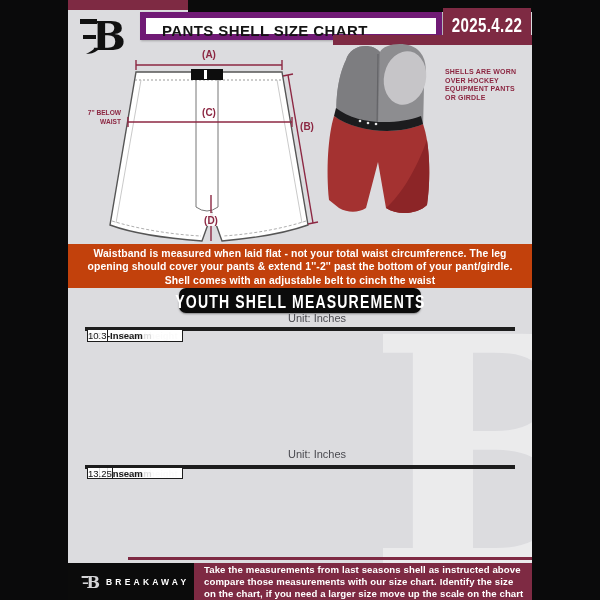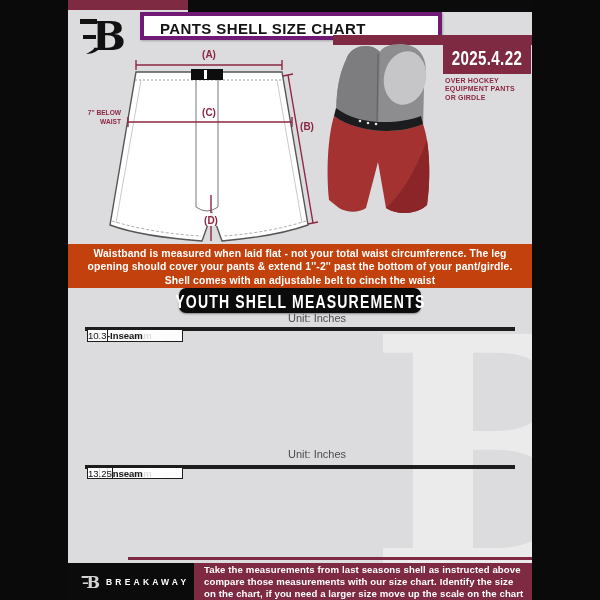--- a/index.html
+++ b/index.html
@@ -12,27 +12,27 @@
   .page{
     position:absolute;left:68px;top:0;width:464px;height:600px;
     background:#dcdcdf;overflow:hidden;
   }
   .page *{position:absolute;box-sizing:border-box;}
   .strip-maroon{left:0;top:0;width:120px;height:10px;background:#7e2a43;}
   .strip-black{left:120px;top:0;width:344px;height:12px;background:#0b0b0b;}
   .logo-top{left:8px;top:10px;width:50px;height:48px;}
   .title-box{
     left:72px;top:12px;width:302px;height:28px;background:#ffffff;
-    border:4px solid #701a75;box-shadow:1px 1px 2px rgba(0,0,0,.25);
+    border:6px solid #701a75;box-shadow:1px 1px 2px rgba(0,0,0,.25);
     line-height:26px;padding-left:16px;font-size:15px;font-weight:600;
     color:#141414;letter-spacing:.4px;white-space:nowrap;
   }
   .date-box{
     left:375px;top:8px;width:88px;height:33px;background:#7e2a43;
-    display:flex;align-items:center;justify-content:center;margin-top:33px;
+    display:flex;align-items:center;justify-content:center;
   }
   .date-box span{position:static;color:#fff;font-weight:bold;font-size:21px;
     transform:scaleX(.72);letter-spacing:.5px;white-space:nowrap;}
   .accent-bar{left:265px;top:35px;width:199px;height:10px;background:#7e2a43;}
   .photo{left:258px;top:40px;width:130px;height:178px;}
   .photo-note{
     left:377px;top:68px;width:85px;color:#8c2742;font-size:7px;font-weight:bold;
     line-height:8.6px;white-space:pre-line;letter-spacing:.2px;
   }
   .diagram{left:17px;top:45px;width:235px;height:202px;}

